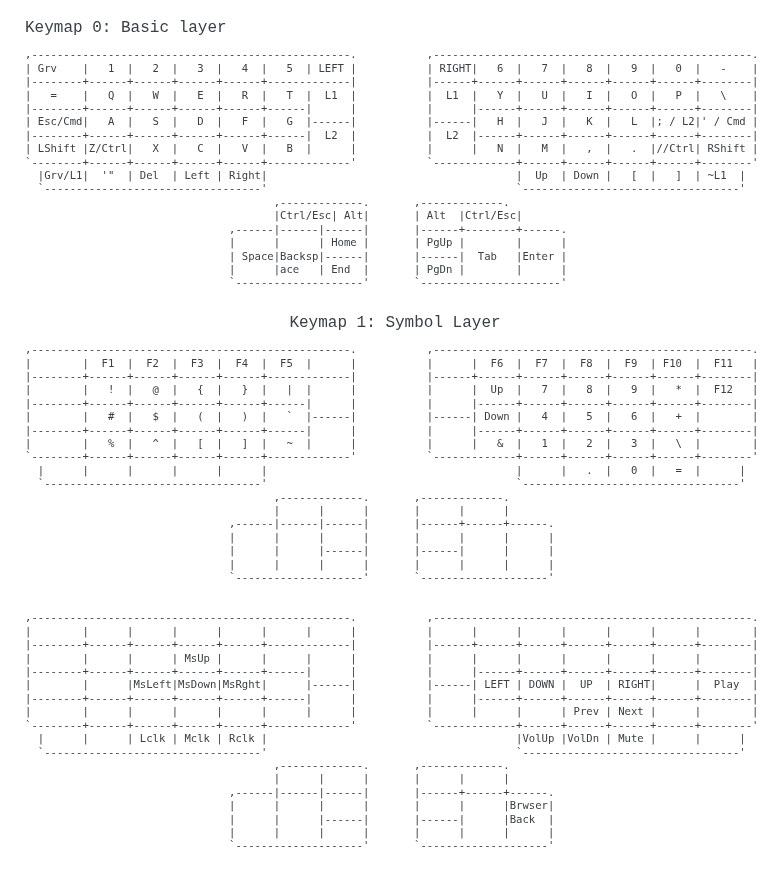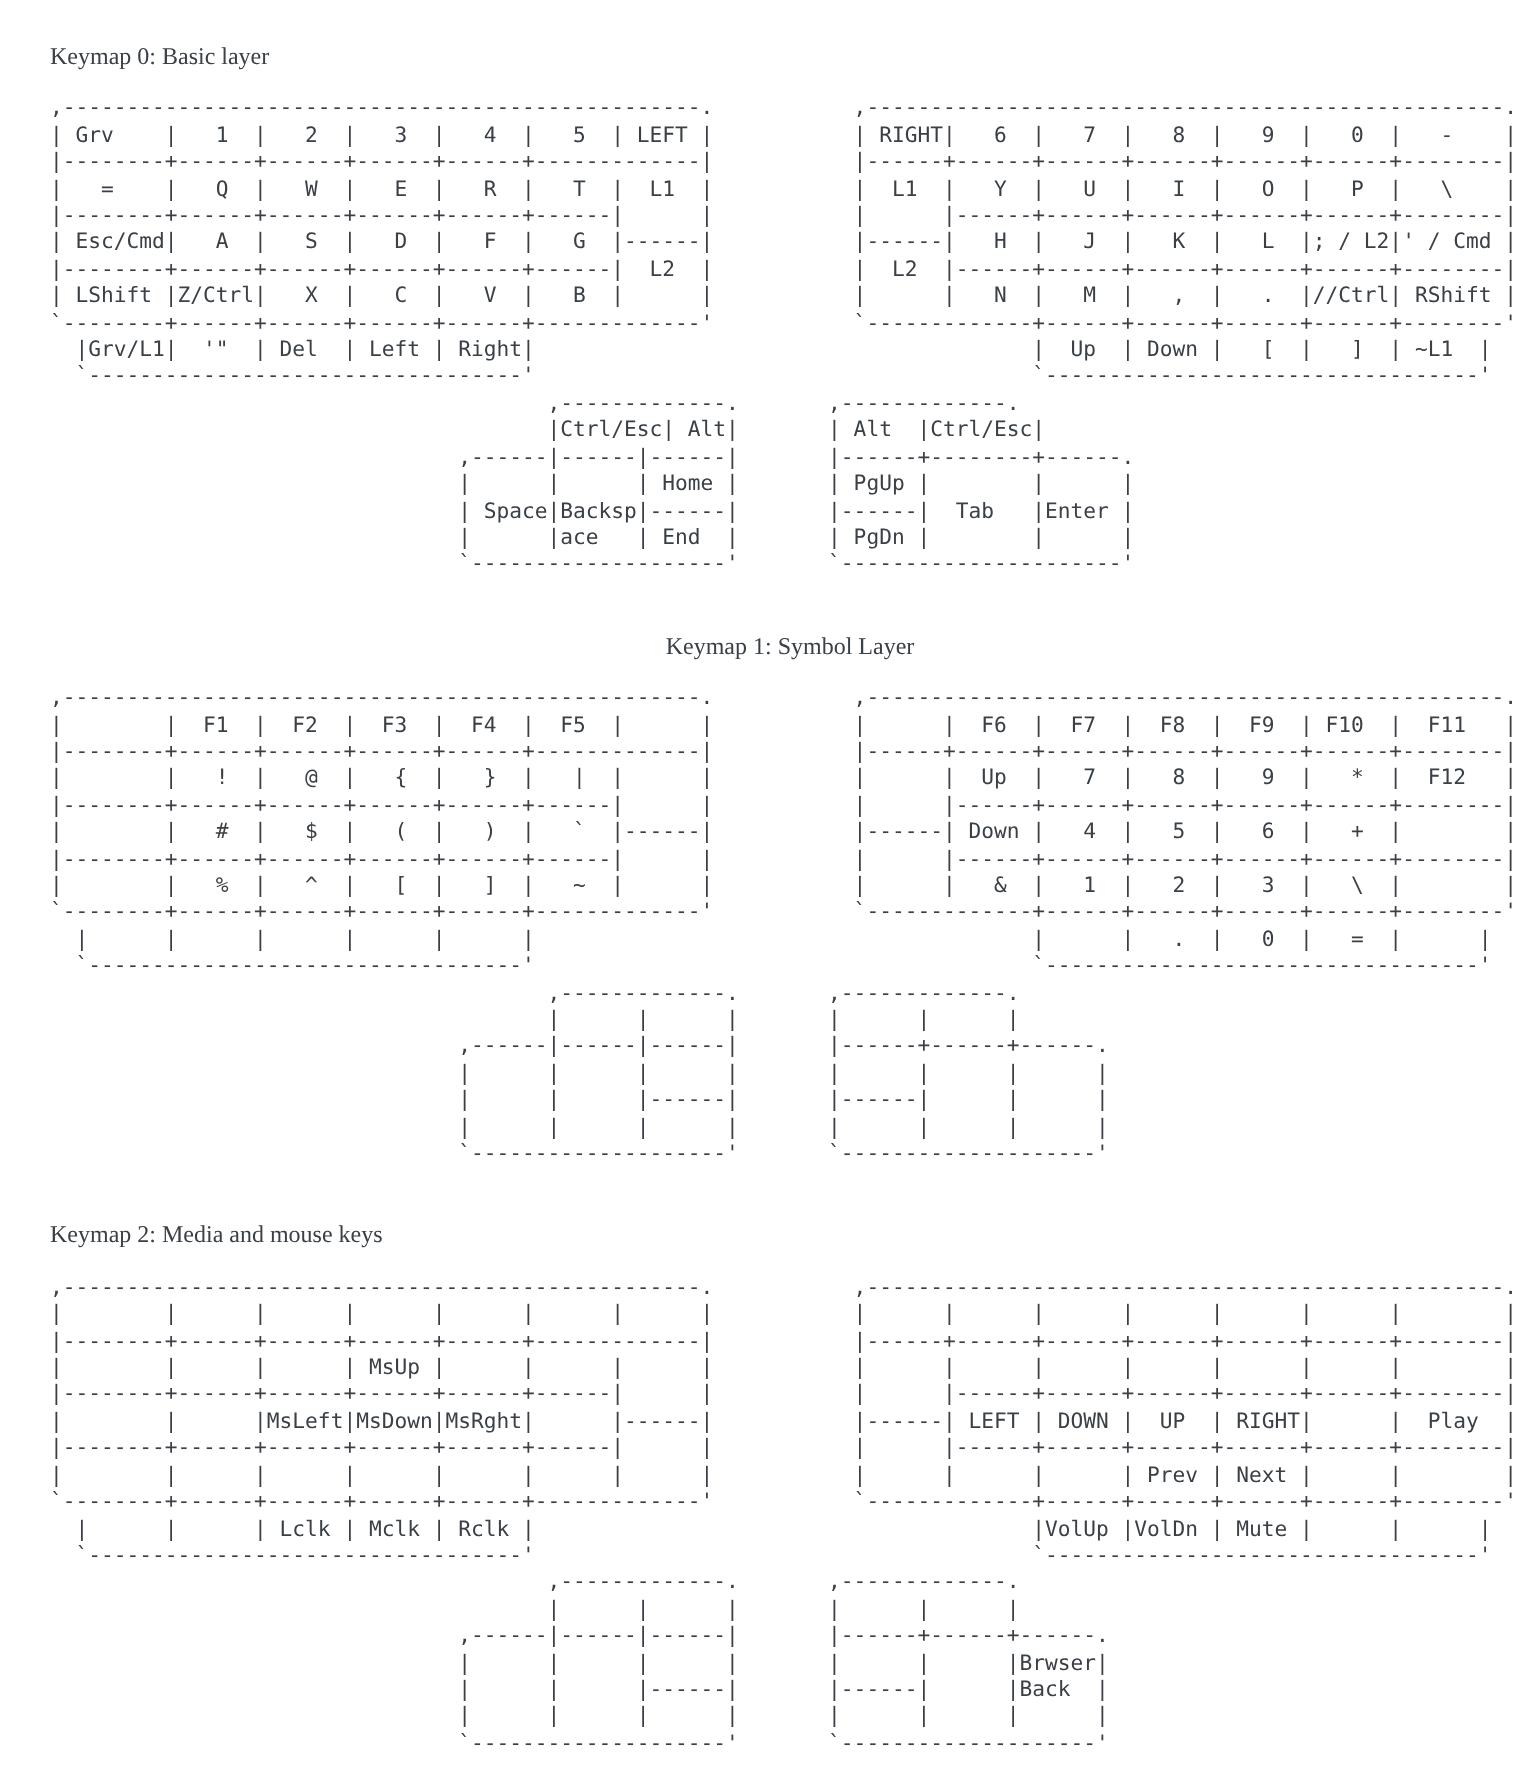--- a/index.html
+++ b/index.html
@@ -12,22 +12,22 @@
     height: 883px;
     box-sizing: border-box;
     padding: 22px 0 0 25px;
     overflow: hidden;
     background: #ffffff;
   }
   .keymap-section {
     margin: 0 0 27px 0;
   }
   .keymap-title {
-    font-family: Liberation Serif, serif;
-    font-size: 12px;
+    font-family: Liberation Mono, monospace;
+    font-size: 16px;
     line-height: 13.4px;
     color: #3a4046;
     white-space: pre;
     margin: 0 0 13px 0;
   }
   .keymap-art {
     font-family: "DejaVu Sans Mono", "Liberation Mono", monospace;
     font-size: 10.6px;
     line-height: 13.4px;
     color: #3a4046;
@@ -78,21 +78,20 @@
                                        ,-------------.       ,-------------.
                                        |      |      |       |      |      |
                                 ,------|------|------|       |------+------+------.
                                 |      |      |      |       |      |      |      |
                                 |      |      |------|       |------|      |      |
                                 |      |      |      |       |      |      |      |
                                 `--------------------'       `--------------------'</pre>
   </section>
 
   <section class="keymap-section">
-    <div class="keymap-title" style="color: rgb(58, 64, 70);">Keymap 2: Media and mouse keys</div>
     <pre class="keymap-art" style="color: rgb(58, 64, 70);">,--------------------------------------------------.           ,--------------------------------------------------.
 |        |      |      |      |      |      |      |           |      |      |      |      |      |      |        |
 |--------+------+------+------+------+-------------|           |------+------+------+------+------+------+--------|
 |        |      |      | MsUp |      |      |      |           |      |      |      |      |      |      |        |
 |--------+------+------+------+------+------|      |           |      |------+------+------+------+------+--------|
 |        |      |MsLeft|MsDown|MsRght|      |------|           |------| LEFT | DOWN |  UP  | RIGHT|      |  Play  |
 |--------+------+------+------+------+------|      |           |      |------+------+------+------+------+--------|
 |        |      |      |      |      |      |      |           |      |      |      | Prev | Next |      |        |
 `--------+------+------+------+------+-------------'           `-------------+------+------+------+------+--------'
   |      |      | Lclk | Mclk | Rclk |                                       |VolUp |VolDn | Mute |      |      |

